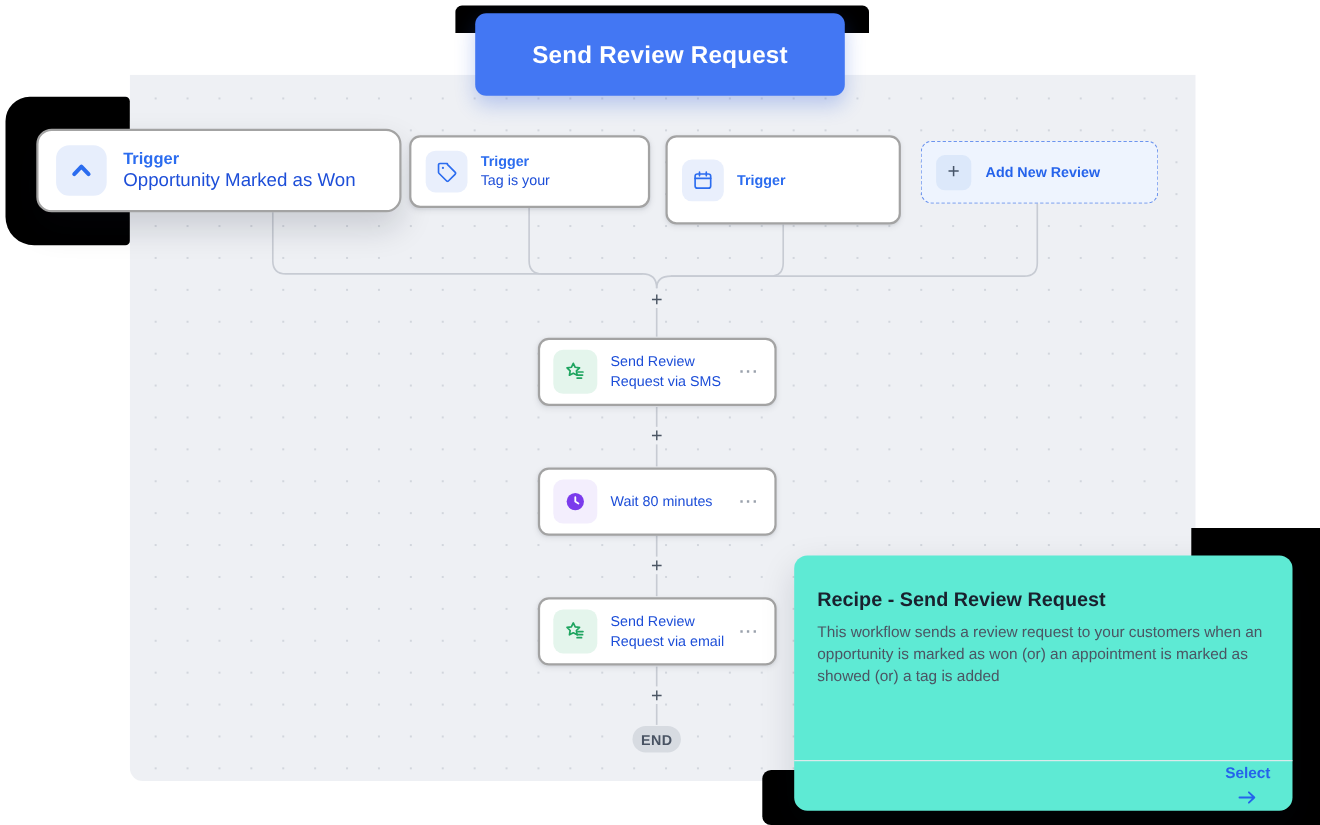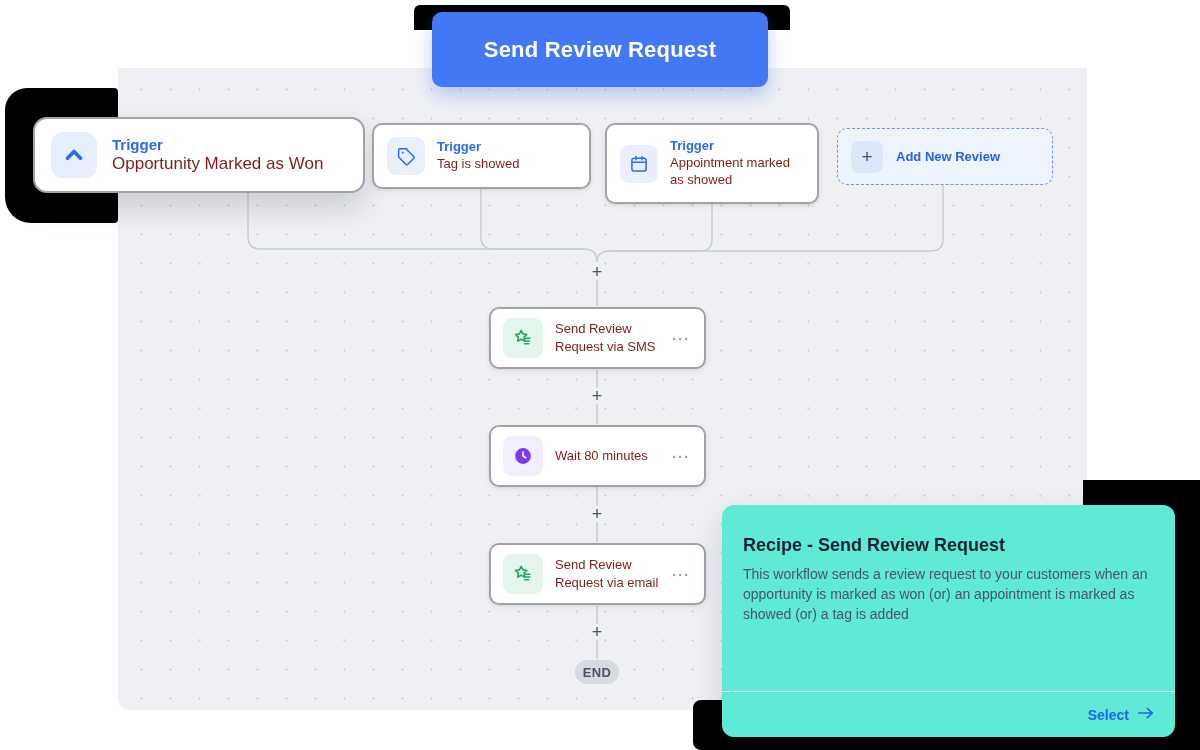--- a/index.html
+++ b/index.html
@@ -33,21 +33,21 @@
     color:#fff; font-size:22px; font-weight:700; letter-spacing:.2px;
     box-shadow:0 8px 18px rgba(40,90,220,.28); cursor:pointer;
   }
 
   
   .card { position:absolute; background:#fff; border:2px solid #a3a3a3; border-radius:10px;
           box-shadow:0 1px 2px rgba(16,24,40,.05), 0 2px 6px rgba(16,24,40,.07);
           display:flex; align-items:center; z-index:10; }
   .tile { flex:0 0 auto; display:flex; align-items:center; justify-content:center; border-radius:9px; }
   .t-label { color:#2b6cef; font-weight:700; }
-  .t-sub   { color:#7f1d1d; }
+  .t-sub   { color:#1d4ed8; }
   .menu-dots { margin-left:auto; color:#9aa1ac; font-size:15px; font-weight:700; letter-spacing:1px; cursor:pointer; padding:0 2px; }
 
   
   .trigger1 { left:33px; top:117px; width:332px; height:76px; border-radius:14px; padding:0 16px; z-index:10;
               box-shadow:0 14px 30px rgba(10,20,40,.16); }
   .trigger1 .tile { width:46px; height:46px; background:#e7eefc; border-radius:12px; margin-right:15px; }
   .trigger1 .t-label { font-size:15px; }
   .trigger1 .t-sub   { font-size:17px; margin-top:1px; }
 
   
@@ -89,21 +89,21 @@
   .recipe {
     position:absolute; left:722px; top:505px; width:453px; height:232px; z-index:20;
     background:#5eead4; border-radius:12px; box-shadow:0 12px 32px rgba(10,20,40,.14);
   }
   .recipe-body { padding:30px 21px 0 21px; }
   .recipe-title { font-size:18px; font-weight:700; color:#19212e; }
   .recipe-desc  { margin-top:9px; font-size:14px; color:#4b5563; line-height:1.42; }
   .recipe-footer { position:absolute; left:0; right:0; bottom:0; height:46px;
                    border-top:1px solid #e8eaee; display:flex; align-items:center; justify-content:flex-end;
                    padding:0 20px; }
-  .select-link { display:flex; align-items:center; gap:8px; color:#2563eb; font-size:14px; font-weight:700; cursor:pointer; }
+  .select-link { display:flex; align-items:center; gap:8px; color:#2563eb; font-size:14px; font-weight:700; cursor:pointer;flex-direction:column; }
 </style>
 </head>
 <body>
 
 <div class="black-top"></div>
 
 <div class="header-bar"></div>
 <div class="canvas"></div>
 
 <svg class="connectors" viewBox="0 0 1200 750">
@@ -138,34 +138,33 @@
 
 <div class="card trigger-sm trigger2">
   <span class="tile">
     <svg width="20" height="20" viewBox="0 0 24 24">
         <path d="M12.8 3.2H4.6a1.4 1.4 0 0 0-1.4 1.4v8.2c0 .37.15.73.41.99l8.2 8.2a1.7 1.7 0 0 0 2.4 0l7-7a1.7 1.7 0 0 0 0-2.4l-8.4-8.4a1.4 1.4 0 0 0-.01-.99z" fill="none" stroke="#2b6cef" stroke-width="1.8" stroke-linejoin="round"></path>
         <circle cx="8" cy="8" r="1.2" fill="#2b6cef"></circle>
       </svg>
   </span>
   <span>
     <div class="t-label">Trigger</div>
-    <div class="t-sub">Tag is showed</div>
+    <div class="t-sub">Tag is your</div>
   </span>
 </div>
 
 <div class="card trigger-sm trigger3">
   <span class="tile">
     <svg width="20" height="20" viewBox="0 0 24 24" fill="none" stroke="#2b6cef" stroke-width="1.8" stroke-linecap="round">
         <rect x="3.5" y="5" width="17" height="15.5" rx="2.5"></rect>
         <path d="M8.3 3v4 M15.7 3v4 M3.5 9.8h17"></path>
       </svg>
   </span>
   <span style="max-width:150px;">
     <div class="t-label">Trigger</div>
-    <div class="t-sub">Appointment marked as showed</div>
   </span>
 </div>
 
 <div class="add-trigger">
   <span class="tile">+</span>
   <span class="label">Add New Review</span>
 </div>
 
 <div class="plus-node" style="left:588px; top:263px;">+</div>
 <div class="plus-node" style="left:588px; top:387px;">+</div>

